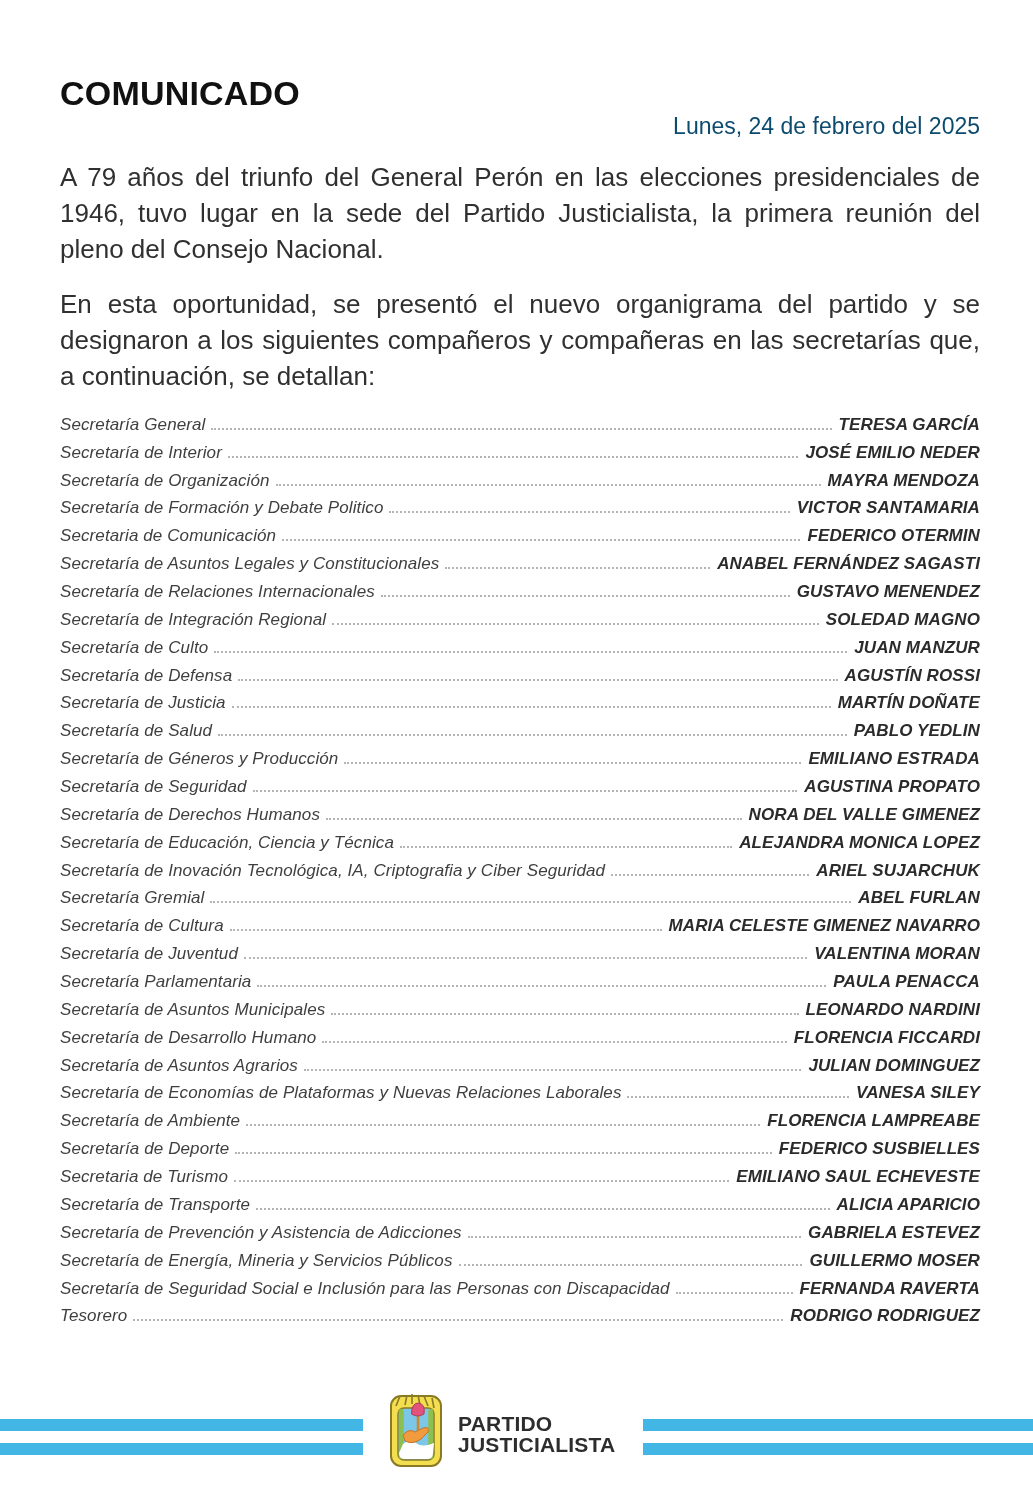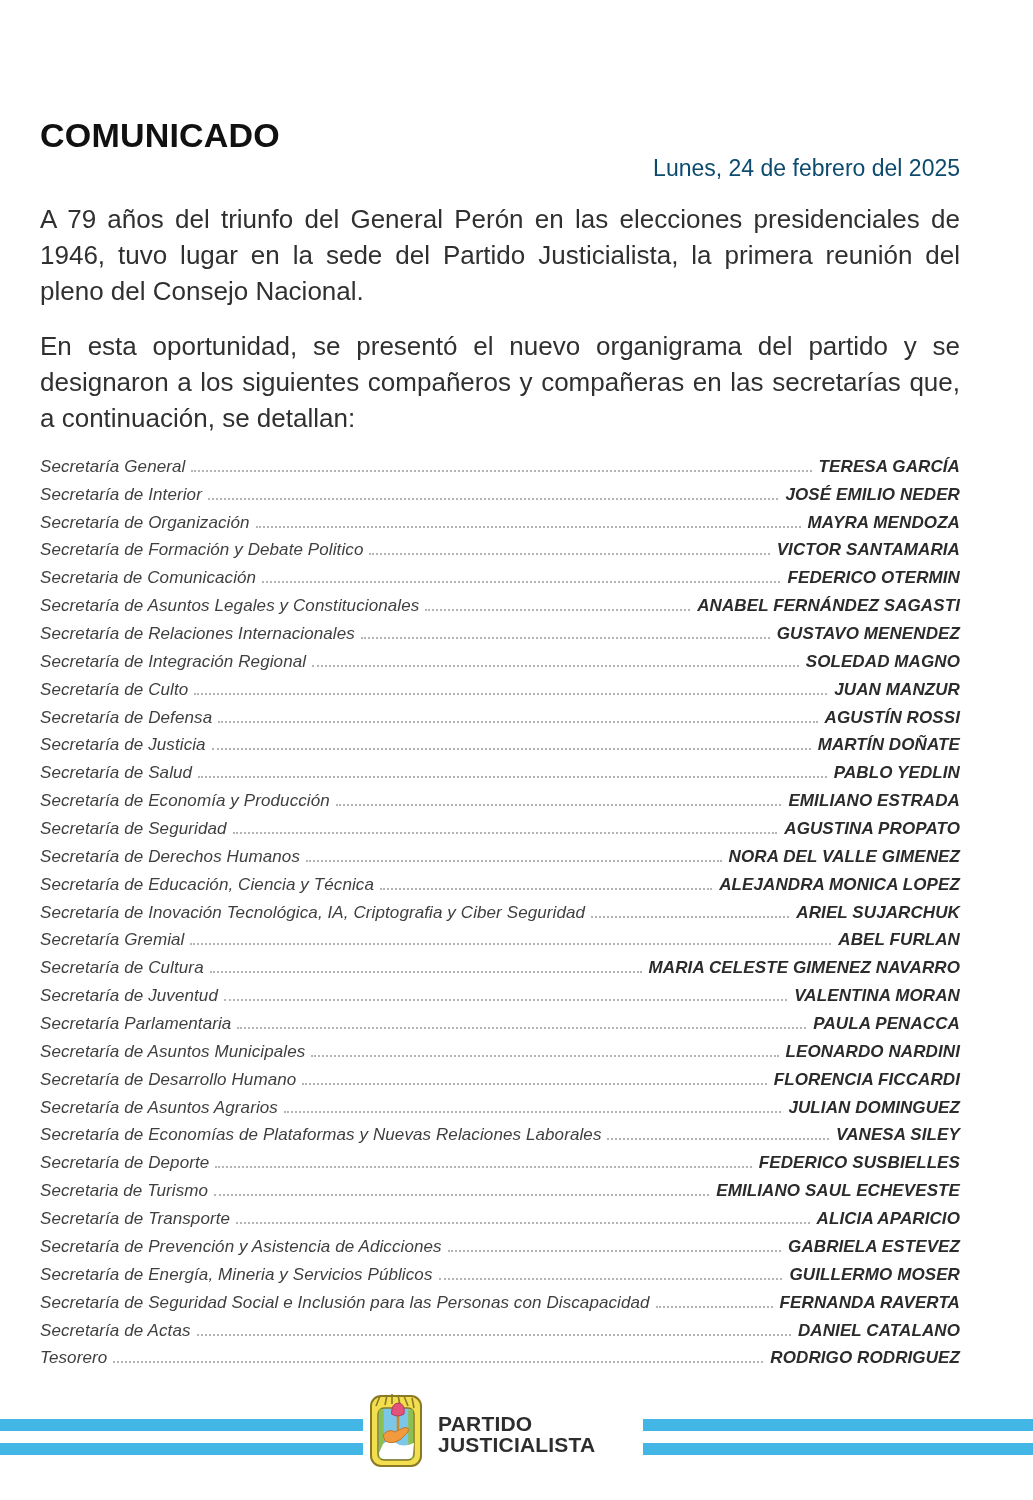--- a/index.html
+++ b/index.html
@@ -5,22 +5,22 @@
   html, body { margin: 0; padding: 0; background: #ffffff; }
   body {
     width: 1033px; height: 1500px;
     font-family: "Liberation Sans", sans-serif;
     color: #2f2f2f;
     overflow: hidden;
     position: relative;
   }
   .content {
     width: 920px;
-    margin-left: 40px;
-    padding-top: 116px;
+    margin-left: 60px;
+    padding-top: 74px;
   }
   .doc-title {
     font-size: 34px;
     font-weight: 900;
     letter-spacing: 0.2px;
     color: #111111;
     line-height: 38px;
     margin: 0;
   }
   .doc-date {
@@ -77,21 +77,21 @@
     top: 36px;
     display: flex;
     flex-direction: column;
     gap: 12px;
   }
   .stripes .bar { height: 12px; width: 100%; }
   .stripes-left { left: 0; width: 363px; }
   .stripes-right { right: 0; width: 390px; }
   .logo {
     position: absolute;
-    left: 368px;
+    left: 388px;
     top: 7px;
     display: flex;
     align-items: flex-start;
   }
   .shield { width: 56px; height: 80px; display: block; }
   .wordmark {
     margin-left: 14px;
     margin-top: 23px;
     font-size: 21px;
     font-weight: 800;
@@ -176,21 +176,21 @@
     <span class="name">MARTÍN DOÑATE</span>
   </div>
 
   <div class="row">
     <span class="role">Secretaría de Salud</span>
     <span class="leader"></span>
     <span class="name">PABLO YEDLIN</span>
   </div>
 
   <div class="row">
-    <span class="role">Secretaría de Economía y Producción</span>
+    <span class="role">Secretaría de Géneros y Producción</span>
     <span class="leader"></span>
     <span class="name">EMILIANO ESTRADA</span>
   </div>
 
   <div class="row">
     <span class="role">Secretaría de Seguridad</span>
     <span class="leader"></span>
     <span class="name">AGUSTINA PROPATO</span>
   </div>
 
@@ -254,20 +254,25 @@
     <span class="leader"></span>
     <span class="name">JULIAN DOMINGUEZ</span>
   </div>
 
   <div class="row">
     <span class="role">Secretaría de Economías de Plataformas y Nuevas Relaciones Laborales</span>
     <span class="leader"></span>
     <span class="name">VANESA SILEY</span>
   </div>
 
+  <div class="row">
+    <span class="role">Secretaría de Ambiente</span>
+    <span class="leader"></span>
+    <span class="name">FLORENCIA LAMPREABE</span>
+  </div>
 
   <div class="row">
     <span class="role">Secretaría de Deporte</span>
     <span class="leader"></span>
     <span class="name">FEDERICO SUSBIELLES</span>
   </div>
 
   <div class="row">
     <span class="role">Secretaria de Turismo</span>
     <span class="leader"></span>
@@ -291,25 +296,20 @@
     <span class="leader"></span>
     <span class="name">GUILLERMO MOSER</span>
   </div>
 
   <div class="row">
     <span class="role">Secretaría de Seguridad Social e Inclusión para las Personas con Discapacidad</span>
     <span class="leader"></span>
     <span class="name">FERNANDA RAVERTA</span>
   </div>
 
-  <div class="row">
-    <span class="role">Secretaría de Actas</span>
-    <span class="leader"></span>
-    <span class="name">DANIEL CATALANO</span>
-  </div>
 
   <div class="row">
     <span class="role">Tesorero</span>
     <span class="leader"></span>
     <span class="name">RODRIGO RODRIGUEZ</span>
   </div>
 </div>
 </div>
 
 <div class="footer">

